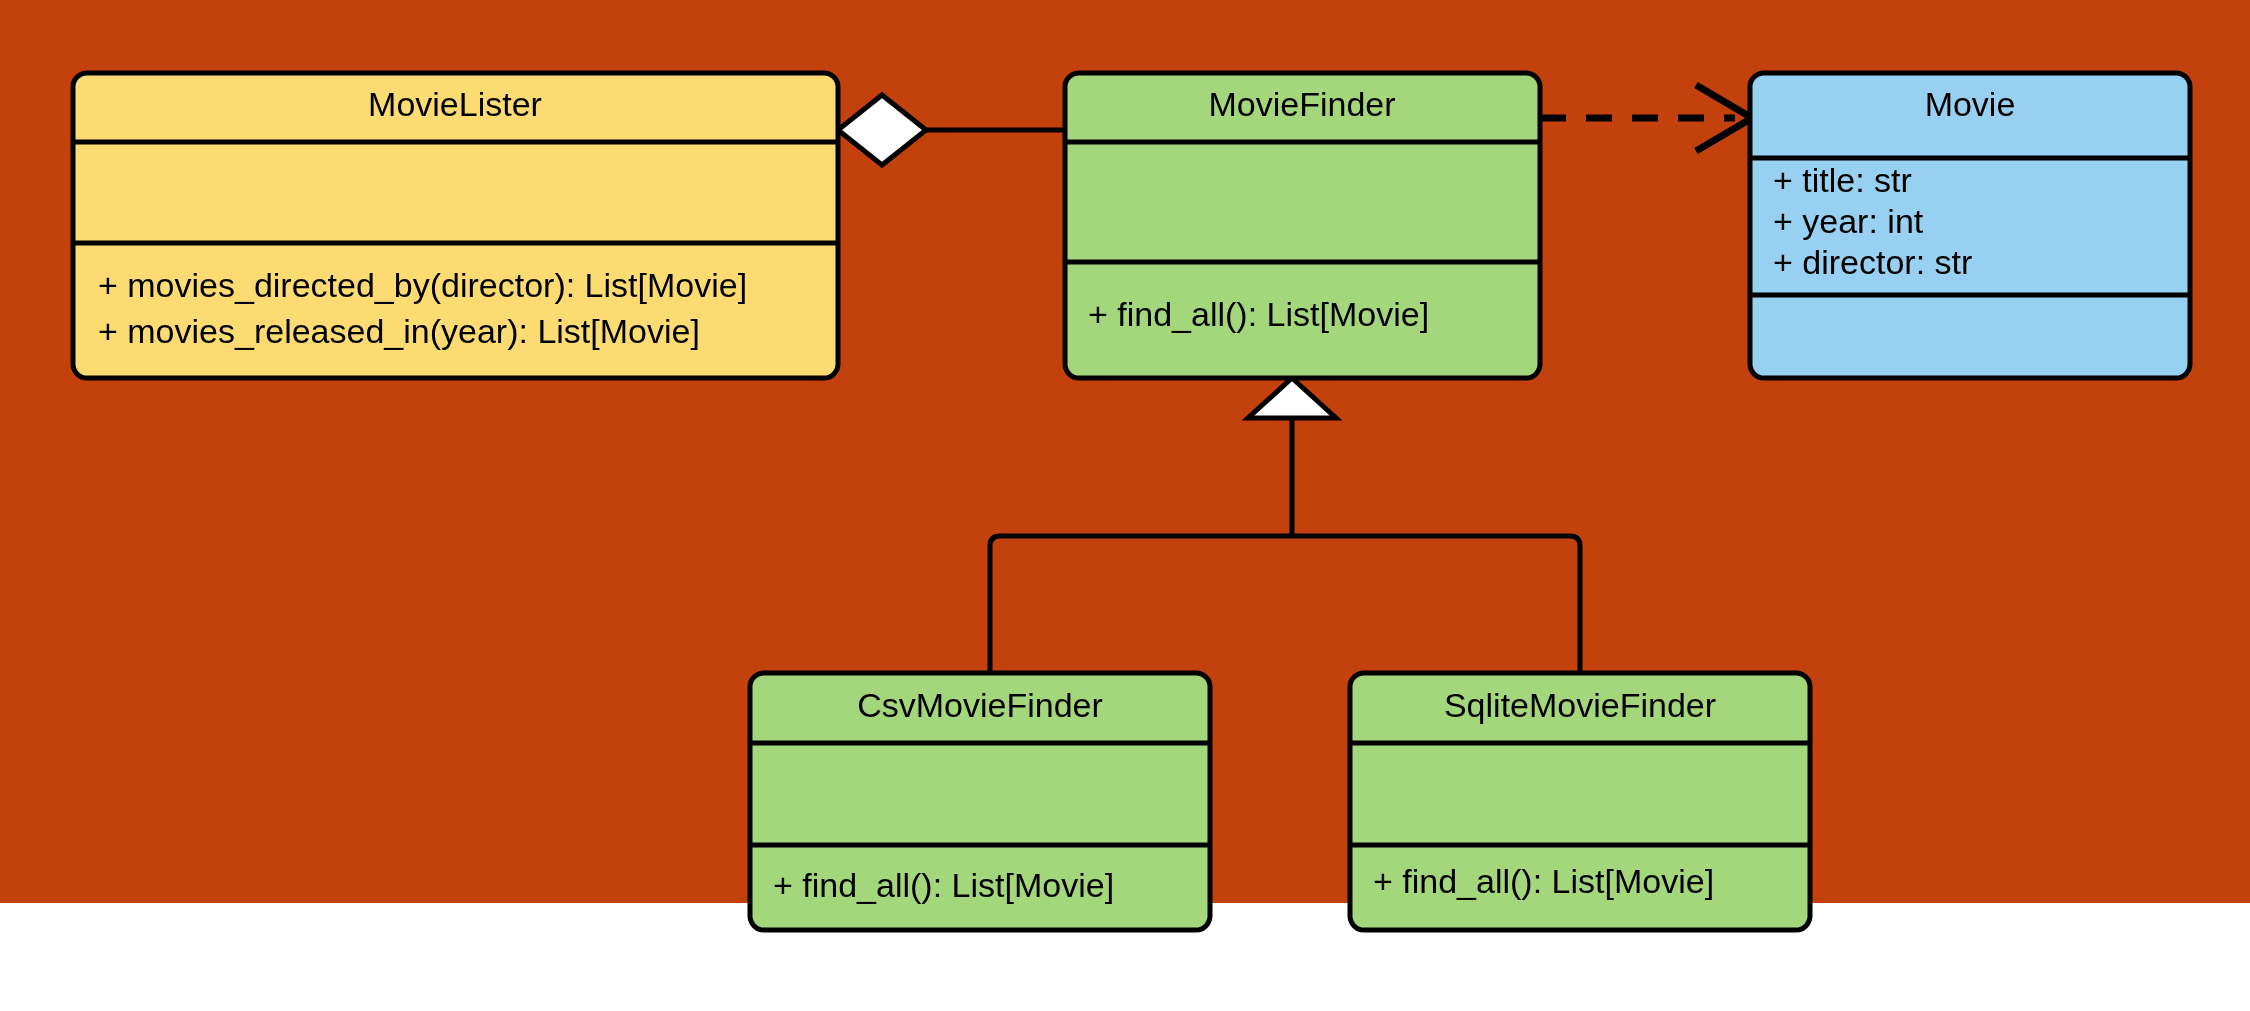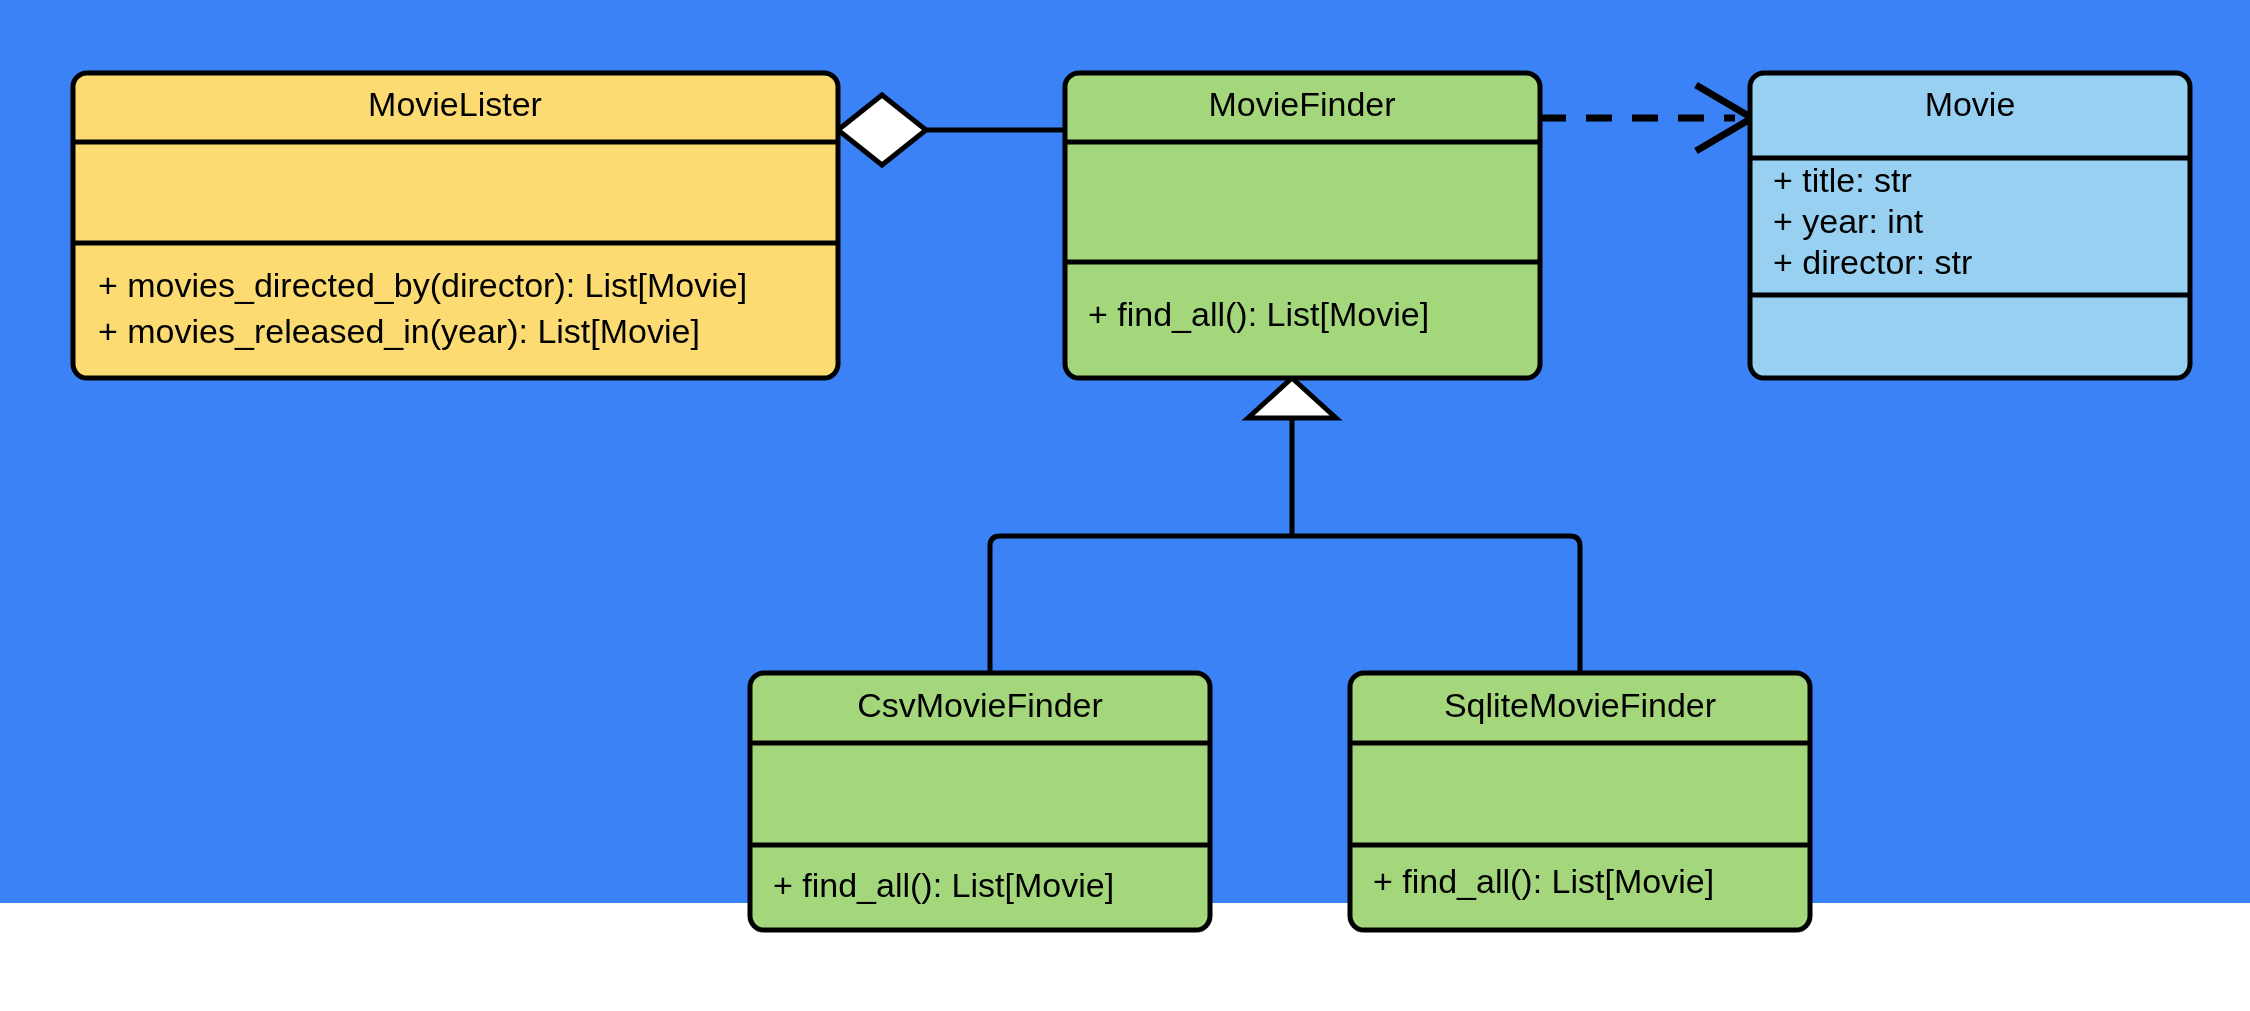--- a/index.html
+++ b/index.html
@@ -10,21 +10,21 @@
   body {
     width: 2250px;
     height: 1011px;
     overflow: hidden;
     font-family: "Liberation Sans", sans-serif;
   }
   #diagram-root {
     position: relative;
     width: 2250px;
     height: 903px;
-    background: #3b82f6;
+    background: #c2410c;
     text-align: right;
   }
   svg.uml-canvas {
     display: block;
     width: 2250px;
     height: 1011px;
   }
   .class-box-shape {
     stroke: #000000;
     stroke-width: 5;

